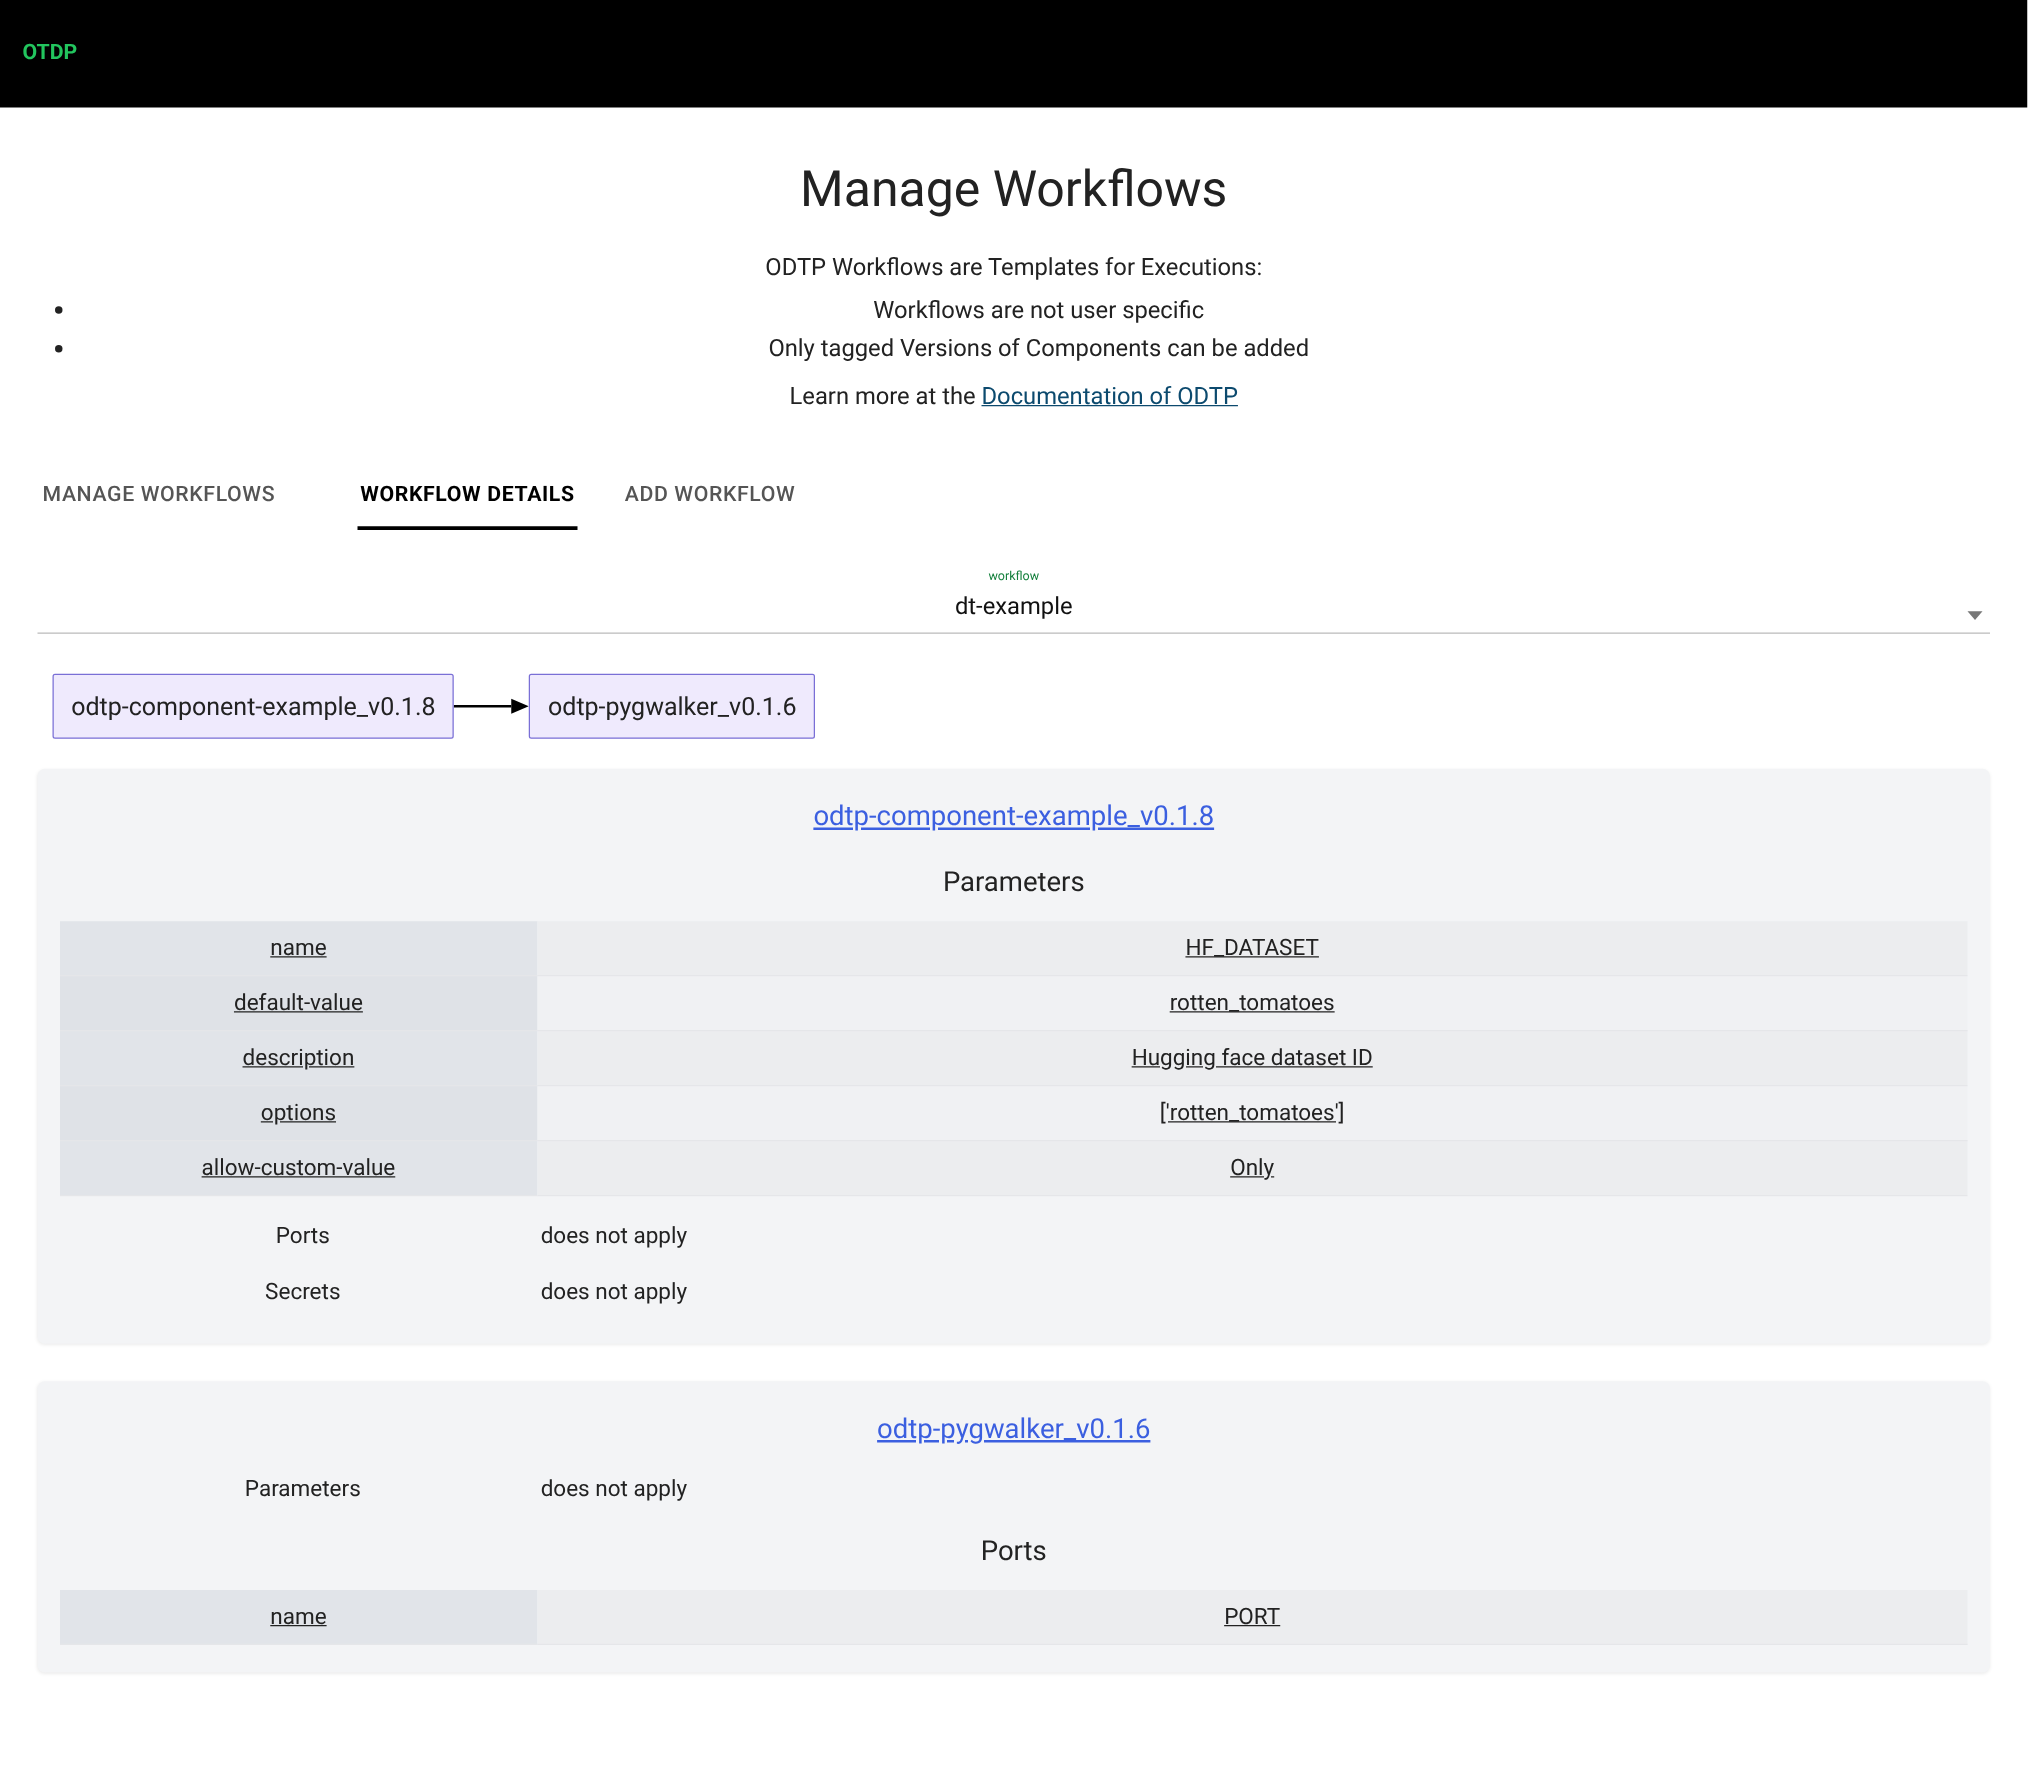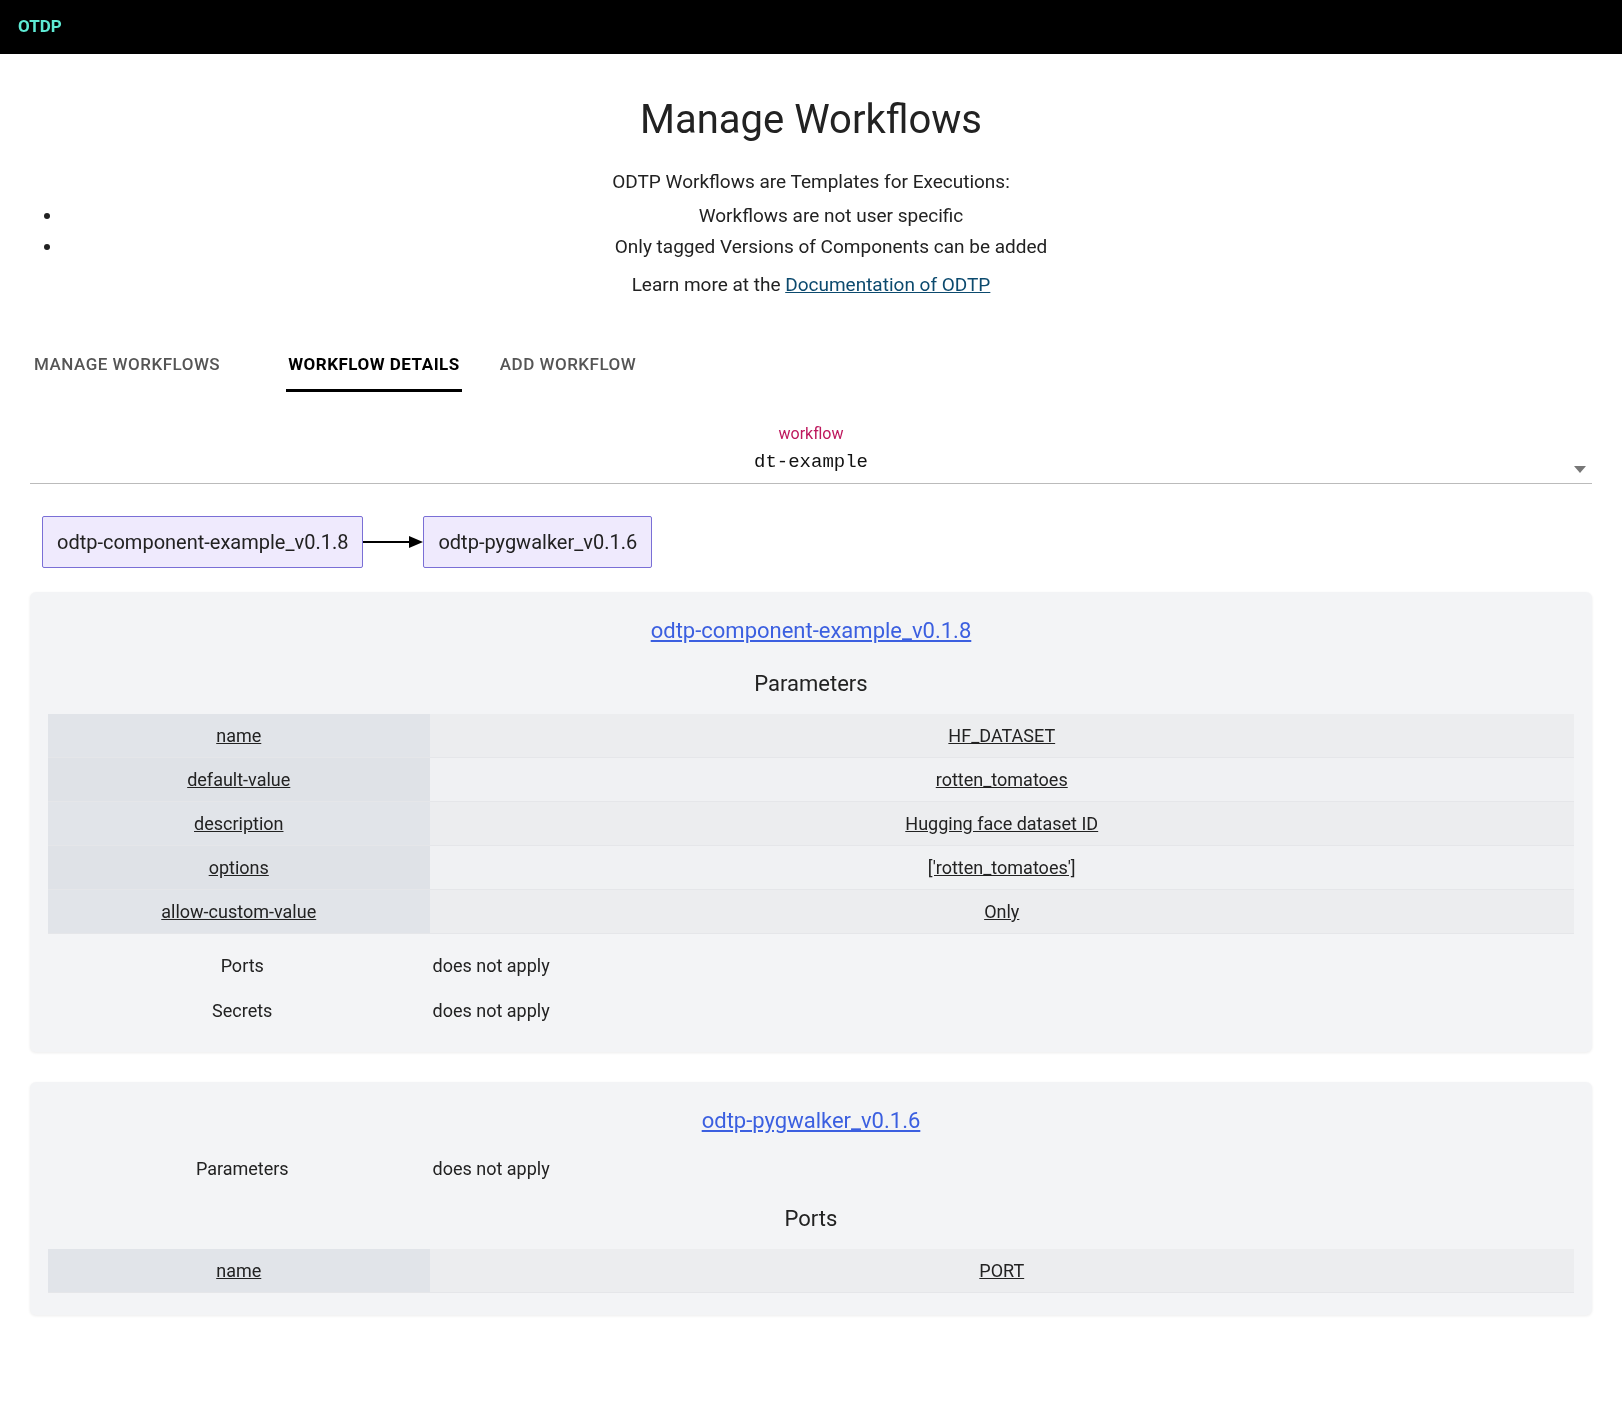--- a/index.html
+++ b/index.html
@@ -5,22 +5,22 @@
   * { box-sizing: border-box; margin: 0; padding: 0; }
   body {
     font-family: -apple-system, BlinkMacSystemFont, "Segoe UI", Roboto, "Helvetica Neue", Arial, sans-serif;
     color: #222;
     background: #fff;
     font-size: 19px;
     line-height: 1.5;
   }
   .topbar {
     background: #000;
-    color: #5eead4;
-    padding: 14px 18px;
+    color: #22c55e;
+    padding: 30px 18px;
     font-weight: 700;
     font-size: 17px;
   }
   .page {
     padding: 18px 12px 40px 12px;
     text-align: center;
   }
   h1.page-title {
     font-size: 40px;
     font-weight: 400;
@@ -52,28 +52,27 @@
     border-bottom: 3px solid #000;
     margin-left: 28px;
   }
   .select-wrap {
     margin: 30px 18px 0 18px;
     border-bottom: 1px solid #bbb;
     padding-bottom: 6px;
     position: relative;
   }
   .select-label {
-    font-size: 16px;
-    color: #be185d;
+    font-size: 10px;
+    color: #15803d;
     margin-bottom: 2px;
   }
   .select-value {
     font-size: 19px;
     color: #111;
-    font-family: Liberation Mono, monospace;
   }
   .chevron {
     position: absolute;
     right: 6px;
     bottom: 10px;
     width: 0; height: 0;
     border-left: 6px solid transparent;
     border-right: 6px solid transparent;
     border-top: 7px solid #777;
   }

